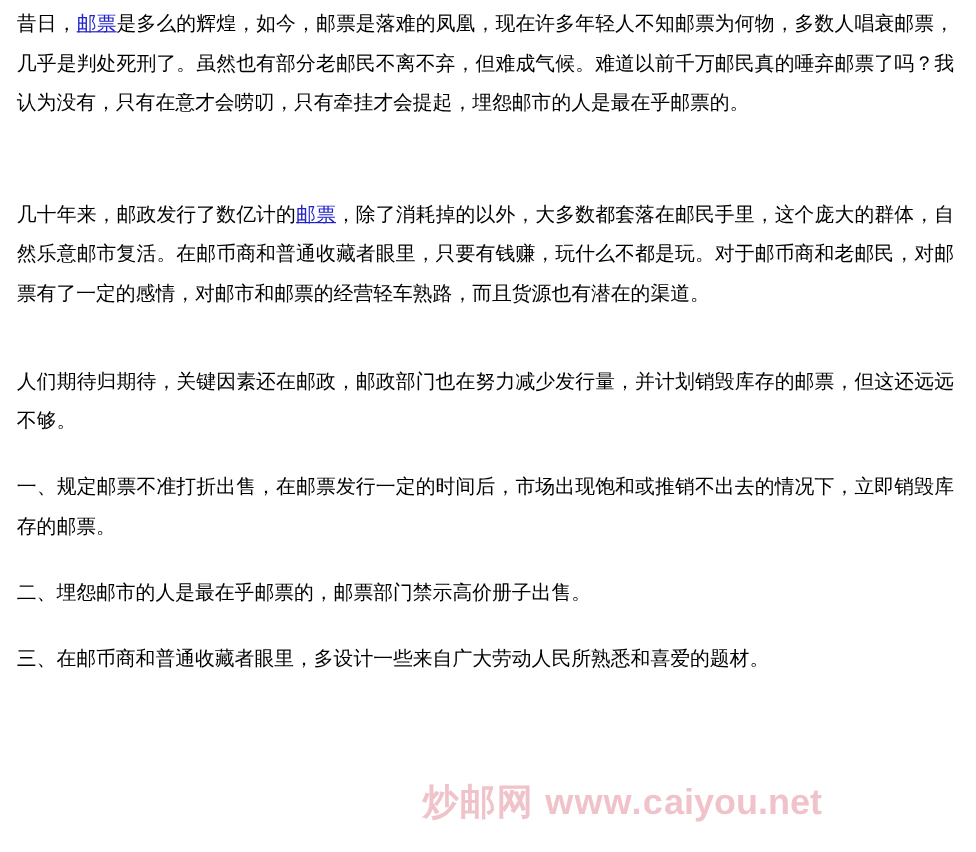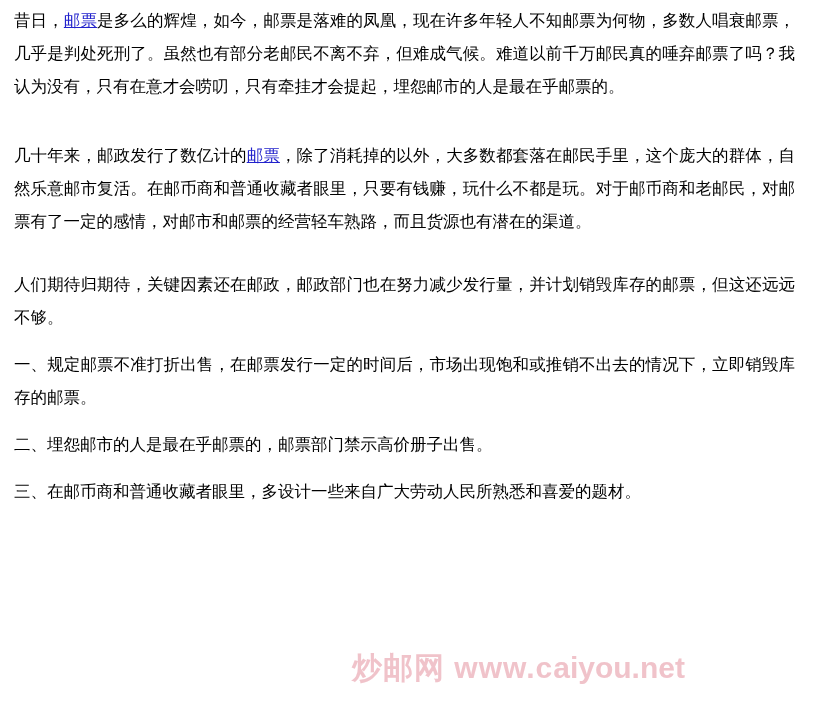--- a/index.html
+++ b/index.html
@@ -23,23 +23,23 @@
   }
   p.para {
     margin: 0 0 0 0;
     font-size: 16.5px;
     line-height: 33px;
     color: #000000;
     text-align: justify;
     text-justify: inter-ideograph;
     letter-spacing: 0px;
   }
-  p.para.gap-lg { margin-top: 36px; }
-  p.para.gap-md { margin-top: 30px; }
-  p.para.gap-sm { margin-top: 14px; }
+  p.para.gap-lg { margin-top: 60px; }
+  p.para.gap-md { margin-top: 40px; font-family: Liberation Mono, monospace; }
+  p.para.gap-sm { margin-top: 22px; }
   a.inline-link {
     color: #2222cc;
     text-decoration: underline;
   }
   .watermark {
     position: absolute;
     left: 352px;
     top: 648px;
     font-size: 30px;
     font-weight: bold;

